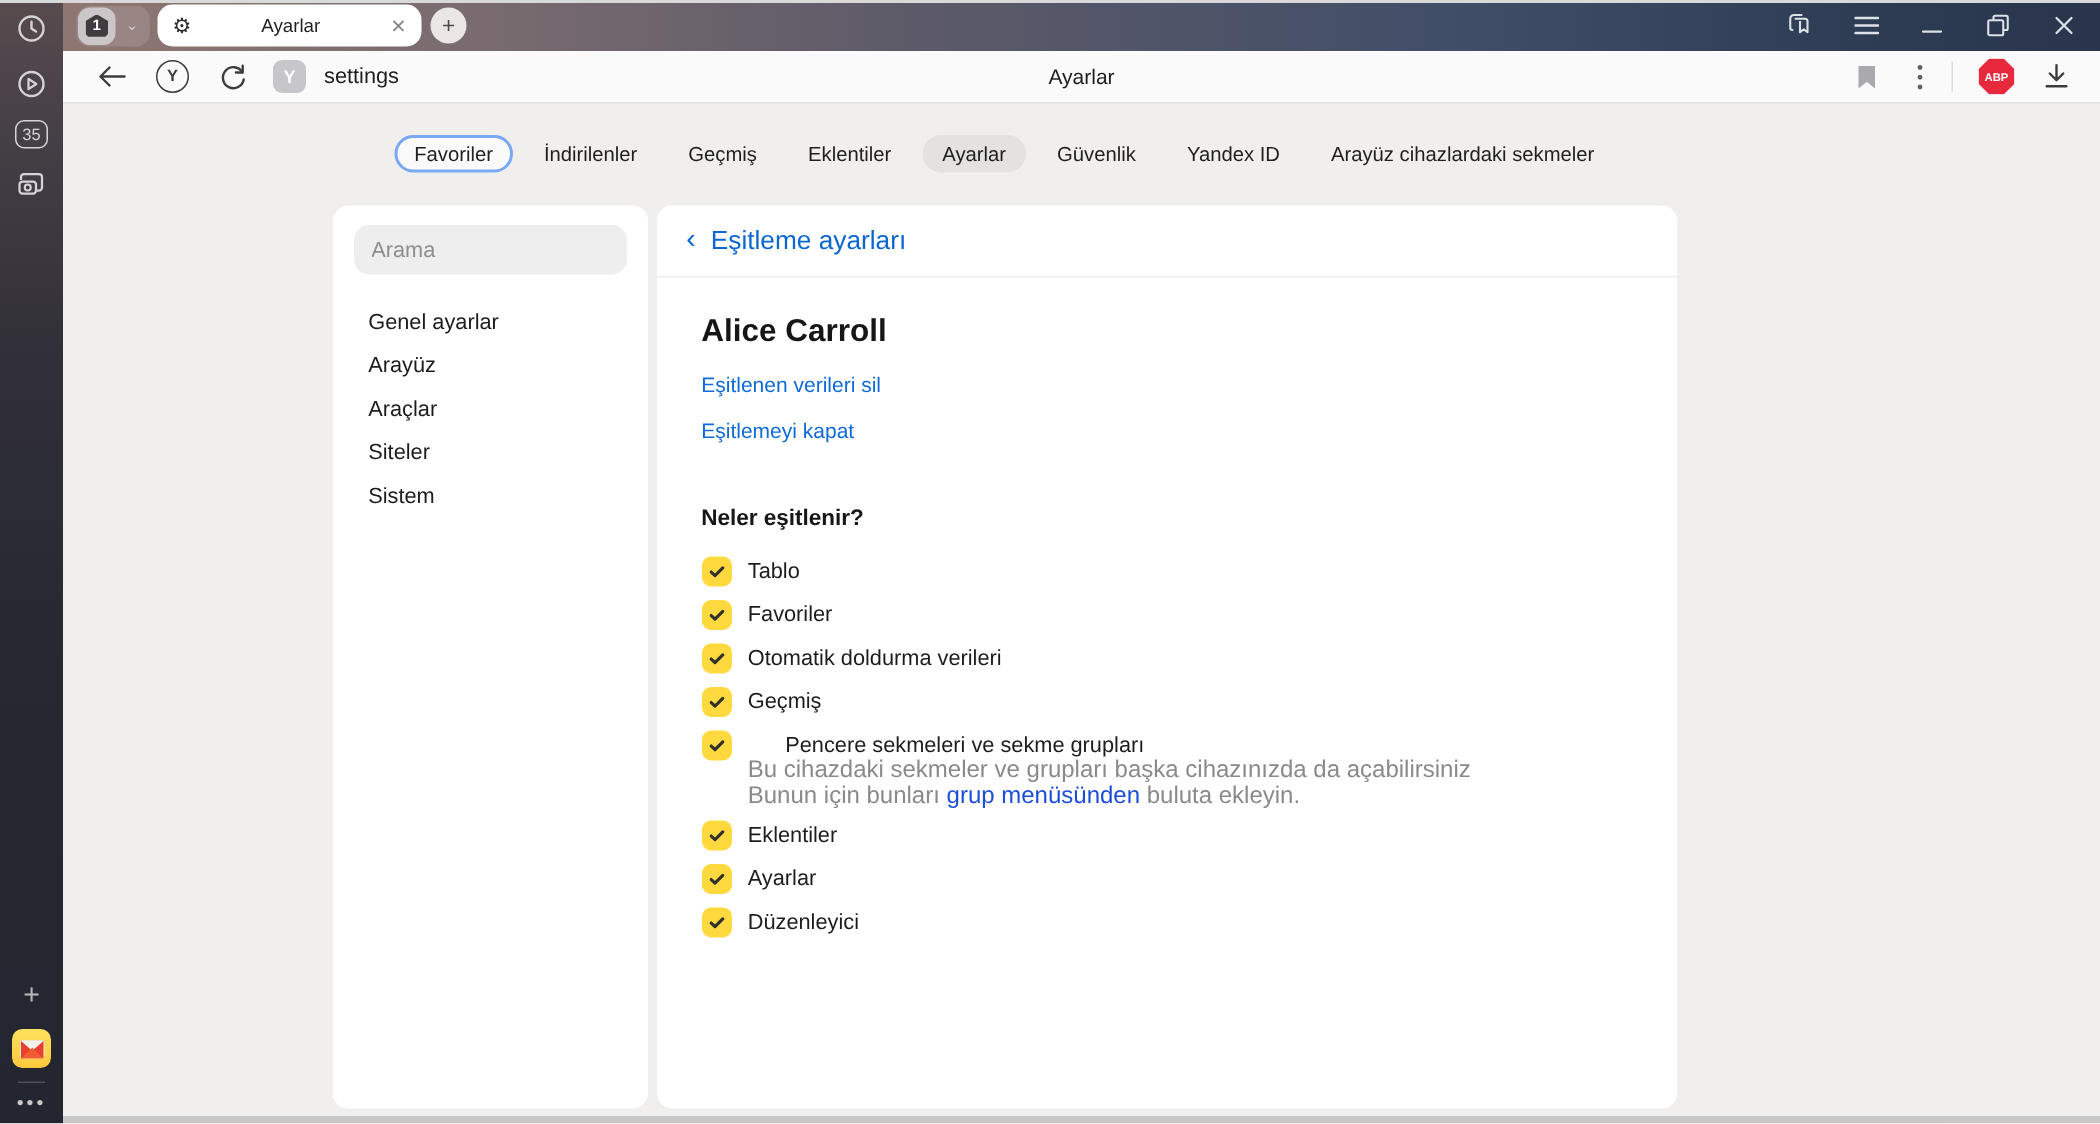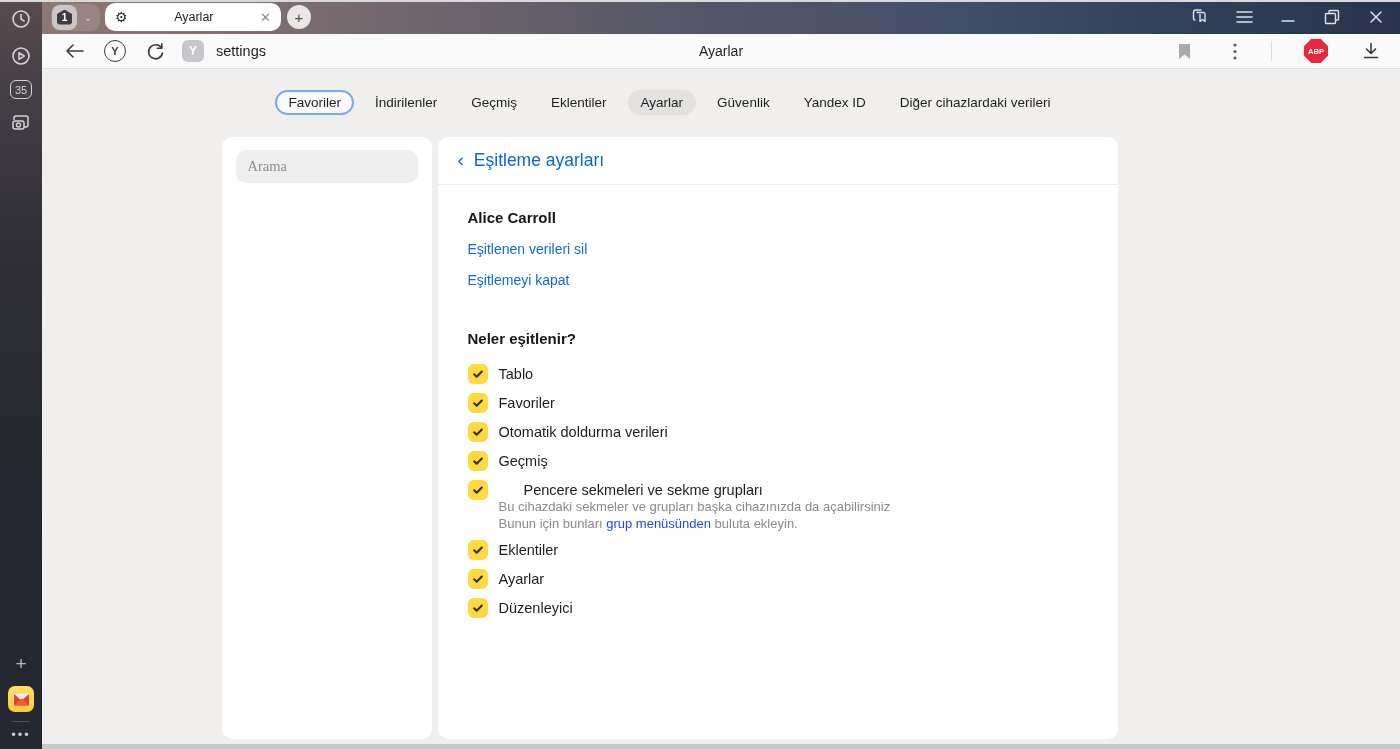--- a/index.html
+++ b/index.html
@@ -49,59 +49,59 @@
     border-bottom:1px solid #dfdfdf; display:flex; align-items:center; }
   .ab-icon { color:#3c3c3c; display:flex; align-items:center; justify-content:center; }
   .ab-back { margin-left:20px; width:24px; font-size:17px; }
   .ab-yproto { margin-left:18px; width:22px; height:22px; border:1.6px solid #3c3c3c; border-radius:50%;
     font-size:11px; font-weight:bold; }
   .ab-reload { margin-left:17px; width:24px; }
   .favicon-chip { margin-left:15px; width:22px; height:22px; border-radius:6px; background:#c6c6cb; color:#ffffff;
     font-weight:bold; font-size:12px; display:flex; align-items:center; justify-content:center; }
   .ab-url { margin-left:12px; font-size:14.5px; color:#1e1e1e; }
   .ab-center-title { position:absolute; left:0; right:0; text-align:center; font-size:14px; color:#1e1e1e; pointer-events:none; }
-  .ab-right { margin-left:auto; display:flex; align-items:center; gap:16px;justify-content:center; }
+  .ab-right { margin-left:auto; display:flex; align-items:center; gap:1px;justify-content:center; }
   .ab-bookmark { width:30px; color:#a6a6ac; }
   .ab-kebab { width:40px; color:#5f6368; font-size:14px; letter-spacing:0; }
   .ab-sep { width:1px; height:20px; background:#dcdcdc; }
   .abp-badge { margin-left:16px; width:24px; height:24px; background:#e8283c; color:#fff; font-size:7.5px; font-weight:bold;
     display:flex; align-items:center; justify-content:center;
     clip-path:polygon(30% 0%, 70% 0%, 100% 30%, 100% 70%, 70% 100%, 30% 100%, 0% 70%, 0% 30%); }
   .ab-download { width:26px; margin-left:14px; margin-right:16px; color:#3c3c3c; }
 
   
   .content { position:absolute; left:42px; top:70px; width:1255px; height:679px; background:#f0efed; }
   .bottom-strip { position:absolute; left:42px; bottom:0; width:1358px; height:5px; background:#c7c7c7; z-index:55; }
 
   .nav-tabs { display:flex; justify-content:center; align-items:center; gap:8px; padding-top:20px; }
   .nav-tab { font-size:13.5px; color:#1f1f1f; padding:5px 13px; border-radius:14px; white-space:nowrap; }
   .nav-tab.focused { border:2px solid #79a9f2; background:#fbfafa; padding:3px 11px; }
   .nav-tab.active { background:#e3e2e1; }
 
   .panels { display:flex; justify-content:center; gap:6px; margin-top:22px; height:602px; }
   .left-panel { width:210px; background:#fff; border-radius:10px; padding:13px 14px; }
   .search-input { width:100%; height:33px; background:#eeeeee; border:none; border-radius:10px; padding:16px 12px;
-    font-size:14.5px; font-family:Liberation Serif, serif; color:#1d4ed8; outline:none; }
+    font-size:14.5px; font-family:Liberation Sans, sans-serif; color:#1d4ed8; outline:none; }
   .search-input::placeholder { color:#8e8e8e; }
   .left-menu { margin-top:17px; }
   .menu-item { height:29px; display:flex; align-items:center; padding-left:10px; font-size:14.5px; color:#1d1d1d; border-radius:8px; cursor:default; }
 
   .main-panel { width:680px; background:#fff; border-radius:10px; display:flex; flex-direction:column; }
   .panel-header { height:48px; flex:none; border-bottom:1px solid #ececec; display:flex; align-items:center; padding:0 20px; }
   .back-chevron { color:#0b66d0; font-size:19px; margin-right:10px; line-height:1; transform:translateY(-1px); }
   .panel-title { color:#0b66d0; font-size:17.5px; font-weight:500; }
   .panel-body { padding:24px 30px; }
-  .account-name { font-size:15px; font-weight:bold; color:#161616; }
+  .account-name { font-size:21px; font-weight:bold; color:#161616; }
   .sync-link { display:block; font-size:14px; color:#0f6bd7; margin-top:15px; text-decoration:none; cursor:pointer; }
   .section-title { font-size:15px; font-weight:bold; color:#161616; margin-top:42px; margin-bottom:17px; }
   .check-row { display:flex; align-items:flex-start; gap:11px; margin-bottom:9px; }
   .checkbox { width:20px; height:20px; flex:none; background:#ffd93d; border-radius:6px;
     display:flex; align-items:center; justify-content:center; cursor:pointer; }
   .check-label { font-size:14.5px; color:#1d1d1d; padding-top:2px; }
-  .row-desc { margin:-4px 0 8px 31px; font-size:13px; line-height:17px; color:#8a8a8a; }
+  .row-desc { margin:-4px 0 8px 31px; font-size:16px; line-height:17px; color:#8a8a8a; }
   .row-desc a { color:#1d4ed8; text-decoration:none; cursor:pointer; }
 </style>
 </head>
 <body>
 
 <div class="window">
   <div class="top-edge"></div>
 
   <div class="side-rail">
     <div class="rail-top">
@@ -226,27 +226,34 @@
 
   <div class="content">
     <div class="nav-tabs">
       <div class="nav-tab focused">Favoriler</div>
       <div class="nav-tab">İndirilenler</div>
       <div class="nav-tab">Geçmiş</div>
       <div class="nav-tab">Eklentiler</div>
       <div class="nav-tab active">Ayarlar</div>
       <div class="nav-tab">Güvenlik</div>
       <div class="nav-tab">Yandex ID</div>
-      <div class="nav-tab">Diğer cihazlardaki verileri</div>
+      <div class="nav-tab">Arayüz cihazlardaki sekmeler</div>
     </div>
 
     <div class="panels">
 
       <div class="left-panel">
         <input class="search-input" type="text" placeholder="Arama" style="">
+        <div class="left-menu">
+          <div class="menu-item">Genel ayarlar</div>
+          <div class="menu-item">Arayüz</div>
+          <div class="menu-item">Araçlar</div>
+          <div class="menu-item">Siteler</div>
+          <div class="menu-item">Sistem</div>
+        </div>
       </div>
 
       <div class="main-panel">
         <div class="panel-header">
           <span class="back-chevron">‹</span>
           <span class="panel-title">Eşitleme ayarları</span>
         </div>
         <div class="panel-body">
           <div class="account-name">Alice Carroll</div>
           <a class="sync-link">Eşitlenen verileri sil</a>

